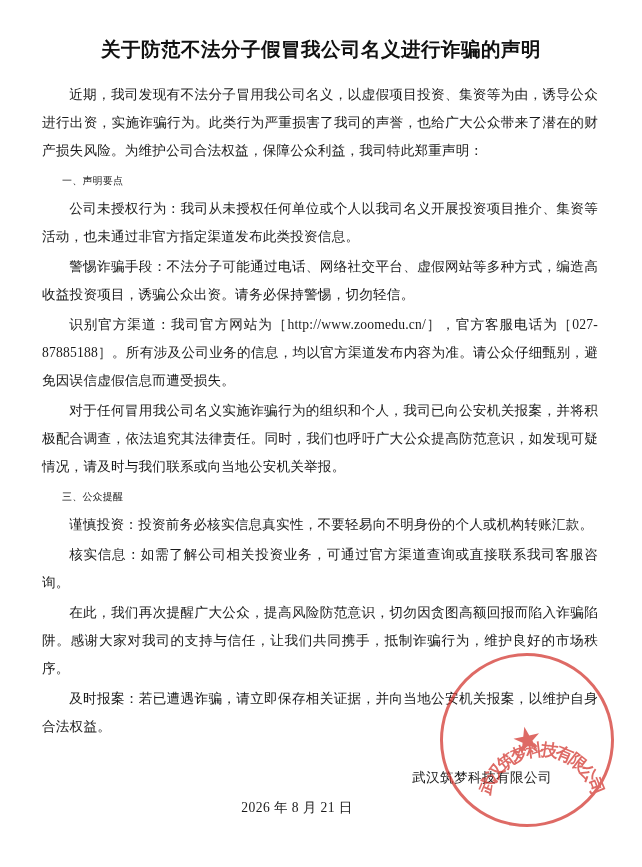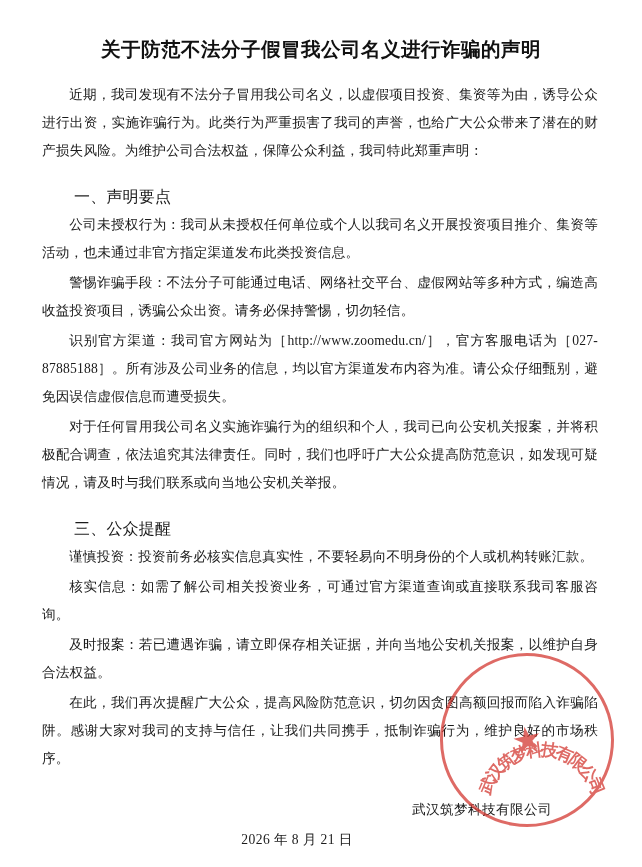--- a/index.html
+++ b/index.html
@@ -36,24 +36,24 @@
     line-height: 28px;
     text-align: justify;
     text-justify: inter-ideograph;
     margin: 0 2px 2px 0;
     letter-spacing: 0.2px;
   }
   .indent {
     text-indent: 2em;
   }
   .section-head {
-    font-size: 16px;
+    font-size: 10px;
     line-height: 28px;
     text-indent: 2em;
-    margin: 18px 0 0 0;
+    margin: 2px 0 0 0;
     letter-spacing: 0.2px;
   }
   .signature-block {
     margin-top: 22px;
     text-align: right;
     padding-right: 48px;
     position: relative;
   }
   .sign-company {
     font-size: 13.6px;
@@ -136,23 +136,23 @@
   <p class="section-head">一、声明要点</p>
   <p class="para indent">公司未授权行为：我司从未授权任何单位或个人以我司名义开展投资项目推介、集资等活动，也未通过非官方指定渠道发布此类投资信息。</p>
   <p class="para indent">警惕诈骗手段：不法分子可能通过电话、网络社交平台、虚假网站等多种方式，编造高收益投资项目，诱骗公众出资。请务必保持警惕，切勿轻信。</p>
   <p class="para indent">识别官方渠道：我司官方网站为［http://www.zoomedu.cn/］，官方客服电话为［027-87885188］。所有涉及公司业务的信息，均以官方渠道发布内容为准。请公众仔细甄别，避免因误信虚假信息而遭受损失。</p>
 
   <p class="para indent">对于任何冒用我公司名义实施诈骗行为的组织和个人，我司已向公安机关报案，并将积极配合调查，依法追究其法律责任。同时，我们也呼吁广大公众提高防范意识，如发现可疑情况，请及时与我们联系或向当地公安机关举报。</p>
 
   <p class="section-head">三、公众提醒</p>
   <p class="para indent">谨慎投资：投资前务必核实信息真实性，不要轻易向不明身份的个人或机构转账汇款。</p>
   <p class="para indent">核实信息：如需了解公司相关投资业务，可通过官方渠道查询或直接联系我司客服咨询。</p>
+  <p class="para indent">在此，我们再次提醒广大公众，提高风险防范意识，切勿因贪图高额回报而陷入诈骗陷阱。感谢大家对我司的支持与信任，让我们共同携手，抵制诈骗行为，维护良好的市场秩序。</p>
+
   <p class="para indent">及时报案：若已遭遇诈骗，请立即保存相关证据，并向当地公安机关报案，以维护自身合法权益。</p>
-
-  <p class="para indent">在此，我们再次提醒广大公众，提高风险防范意识，切勿因贪图高额回报而陷入诈骗陷阱。感谢大家对我司的支持与信任，让我们共同携手，抵制诈骗行为，维护良好的市场秩序。</p>
 
   <div class="signature-block">
     <div class="sign-company">武汉筑梦科技有限公司</div>
     <div class="sign-date">2026 年 8 月 21 日</div>
   </div>
 
   <div class="stamp">
     <div class="stamp-inner">
       <div class="stamp-text">
         <span style="transform: rotate(-55deg) translateX(-50%);">武</span>

